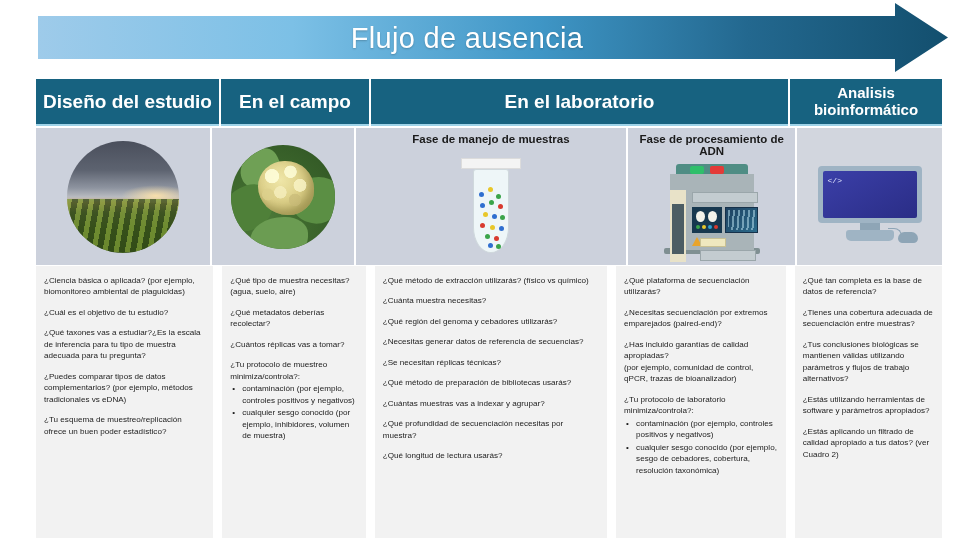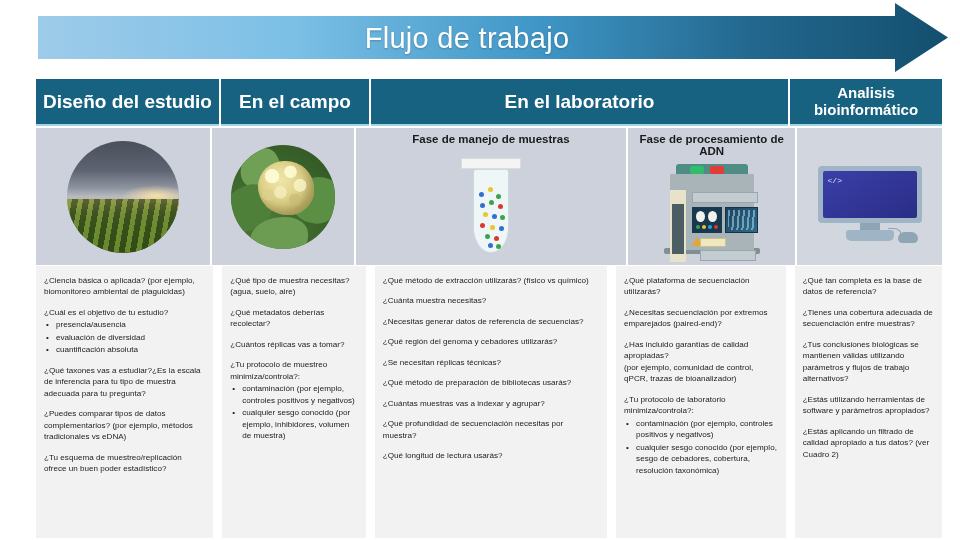--- a/index.html
+++ b/index.html
@@ -179,21 +179,21 @@
       <linearGradient id="agrad" x1="0" y1="0" x2="1" y2="0">
         <stop offset="0%" stop-color="#9ecbea"></stop>
         <stop offset="28%" stop-color="#7cc0e6"></stop>
         <stop offset="55%" stop-color="#3f96c6"></stop>
         <stop offset="78%" stop-color="#23688f"></stop>
         <stop offset="100%" stop-color="#134f6e"></stop>
       </linearGradient>
     </defs>
     <path d="M38,16 L895,16 L895,3 L948,37.5 L895,72 L895,59 L38,59 Z" fill="url(#agrad)"></path>
   </svg>
-  <div class="arrow-title">Flujo de trabajo</div>
+  <div class="arrow-title">Flujo de ausencia</div>
 </div>
 
 <div class="headers">
   <div class="hdr h1">Diseño del estudio</div>
   <div class="hdr h2">En el campo</div>
   <div class="hdr h3">En el laboratorio</div>
   <div class="hdr h4">Analisis bioinformático</div>
 </div>
 
 <div class="photos">
@@ -283,25 +283,20 @@
   </div>
 </div>
 
 <div class="texts">
   <div class="tcell t1">
       <div class="q">
         <div>¿Ciencia básica o aplicada? (por ejemplo, biomonitoreo ambiental de plaguicidas)</div>
       </div>
       <div class="q">
         <div>¿Cuál es el objetivo de tu estudio?</div>
-        <ul class="bl">
-          <li>presencia/ausencia</li>
-          <li>evaluación de diversidad</li>
-          <li>cuantificación absoluta</li>
-        </ul>
       </div>
       <div class="q">
         <div>¿Qué taxones vas a estudiar?¿Es la escala de inferencia para tu tipo de muestra adecuada para tu pregunta?</div>
       </div>
       <div class="q">
         <div>¿Puedes comparar tipos de datos complementarios? (por ejemplo, métodos tradicionales vs eDNA)</div>
       </div>
       <div class="q">
         <div>¿Tu esquema de muestreo/replicación ofrece un buen poder estadístico?</div>
       </div>
@@ -325,24 +320,24 @@
       </div>
     </div>
   <div class="tcell t3">
       <div class="q">
         <div>¿Qué método de extracción utilizarás? (físico vs químico)</div>
       </div>
       <div class="q">
         <div>¿Cuánta muestra necesitas?</div>
       </div>
       <div class="q">
+        <div>¿Qué región del genoma y cebadores utilizarás?</div>
+      </div>
+      <div class="q">
         <div>¿Necesitas generar datos de referencia de secuencias?</div>
-      </div>
-      <div class="q">
-        <div>¿Qué región del genoma y cebadores utilizarás?</div>
       </div>
       <div class="q">
         <div>¿Se necesitan réplicas técnicas?</div>
       </div>
       <div class="q">
         <div>¿Qué método de preparación de bibliotecas usarás?</div>
       </div>
       <div class="q">
         <div>¿Cuántas muestras vas a indexar y agrupar?</div>
       </div>

